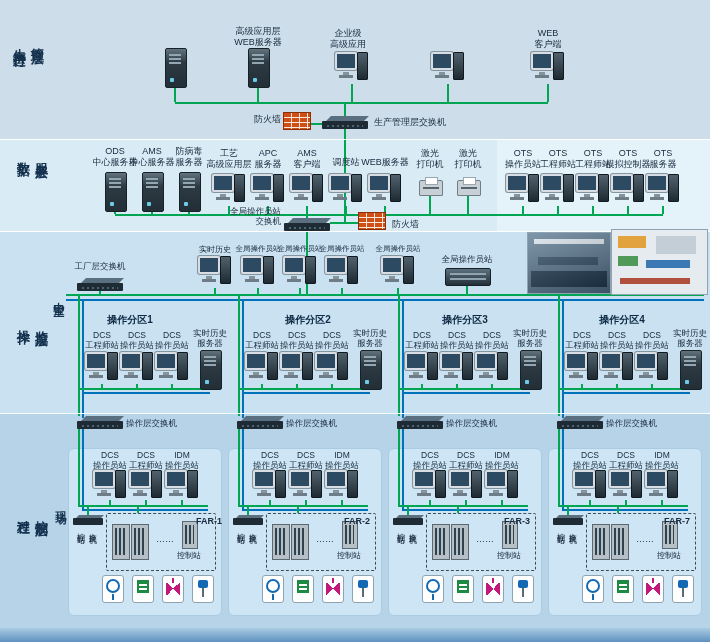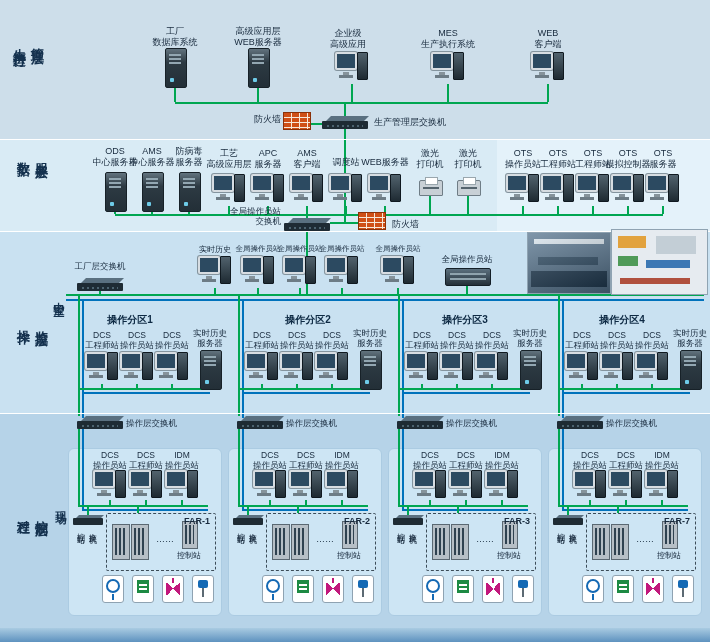--- a/index.html
+++ b/index.html
@@ -187,21 +187,21 @@
     <div class="line" style="left: 625px; top: 500px; width: 2px; height: 5px; background: rgb(0, 166, 81);"></div>
     <div class="line" style="left: 661px; top: 500px; width: 2px; height: 5px; background: rgb(0, 166, 81);"></div>
     <div class="line" style="left: 567px; top: 507px; width: 2px; height: 8px; background: rgb(0, 166, 81);"></div>
     <div class="line" style="left: 617px; top: 507px; width: 2px; height: 6px; background: rgb(0, 166, 81);"></div>
     <div class="line" style="left: 0px; top: 139px; width: 710px; height: 1px; background: rgb(255, 255, 255);"></div>
     <div class="line" style="left: 0px; top: 231px; width: 710px; height: 1px; background: rgb(255, 255, 255);"></div>
     <div class="line" style="left: 0px; top: 413px; width: 710px; height: 1px; background: rgb(255, 255, 255);"></div>
     <div class="photo photo1" style="left: 527px; top: 232px; width: 82px; height: 60px;"></div>
     <div class="photo photo2" style="left: 611px; top: 229px; width: 95px; height: 64px;"></div>
     <div class="farbox" style="left: 106px; top: 513px; width: 108px; height: 56px;"></div>
-    <div class="farlabel" style="left: 164px; top: 516px; width: 46px;">FAR-1</div>
+    <div class="farlabel" style="left: 176px; top: 516px; width: 46px;">FAR-1</div>
     <div class="farbox" style="left: 266px; top: 513px; width: 108px; height: 56px;"></div>
     <div class="farlabel" style="left: 324px; top: 516px; width: 46px;">FAR-2</div>
     <div class="farbox" style="left: 426px; top: 513px; width: 108px; height: 56px;"></div>
     <div class="farlabel" style="left: 484px; top: 516px; width: 46px;">FAR-3</div>
     <div class="farbox" style="left: 586px; top: 513px; width: 108px; height: 56px;"></div>
     <div class="farlabel" style="left: 644px; top: 516px; width: 46px;">FAR-7</div>
     <div class="rack" style="left: 112px; top: 524px; width: 16px; height: 34px;"></div>
     <div class="rack" style="left: 131px; top: 524px; width: 16px; height: 34px;"></div>
     <div class="rack" style="left: 182px; top: 521px; width: 14px; height: 26px;"></div>
     <div class="rack" style="left: 272px; top: 524px; width: 16px; height: 34px;"></div>
@@ -223,31 +223,27 @@
     <div class="inst transmitter" style="left: 352px; top: 575px;"></div>
     <div class="inst flowmeter" style="left: 422px; top: 575px;"></div>
     <div class="inst analyzer" style="left: 452px; top: 575px;"></div>
     <div class="inst control-valve" style="left: 482px; top: 575px;"></div>
     <div class="inst transmitter" style="left: 512px; top: 575px;"></div>
     <div class="inst flowmeter" style="left: 582px; top: 575px;"></div>
     <div class="inst analyzer" style="left: 612px; top: 575px;"></div>
     <div class="inst control-valve" style="left: 642px; top: 575px;"></div>
     <div class="inst transmitter" style="left: 672px; top: 575px;"></div>
     <div class="node server" style="left: 165px; top: 48px;"></div>
-    <div class="nlabel" style="left: 115px; top: 26px; width: 120px;">工厂
-数据库系统</div>
     <div class="node server" style="left: 248px; top: 48px;"></div>
     <div class="nlabel" style="left: 198px; top: 26px; width: 120px;">高级应用层
 WEB服务器</div>
     <div class="node pc" style="left: 335px; top: 52px;"></div>
     <div class="nlabel" style="left: 288px; top: 28px; width: 120px;">企业级
 高级应用</div>
     <div class="node pc" style="left: 431px; top: 52px;"></div>
-    <div class="nlabel" style="left: 388px; top: 28px; width: 120px;">MES
-生产执行系统</div>
     <div class="node pc" style="left: 531px; top: 52px;"></div>
     <div class="nlabel" style="left: 488px; top: 28px; width: 120px;">WEB
 客户端</div>
     <div class="node firewall" style="left: 283px; top: 112px;"></div>
     <div class="node switch" style="left: 322px; top: 116px;"></div>
     <div class="node server" style="left: 105px; top: 172px;"></div>
     <div class="nlabel" style="left: 55px; top: 146px; width: 120px;">ODS
 中心服务器</div>
     <div class="node server" style="left: 142px; top: 172px;"></div>
     <div class="nlabel" style="left: 92px; top: 146px; width: 120px;">AMS

